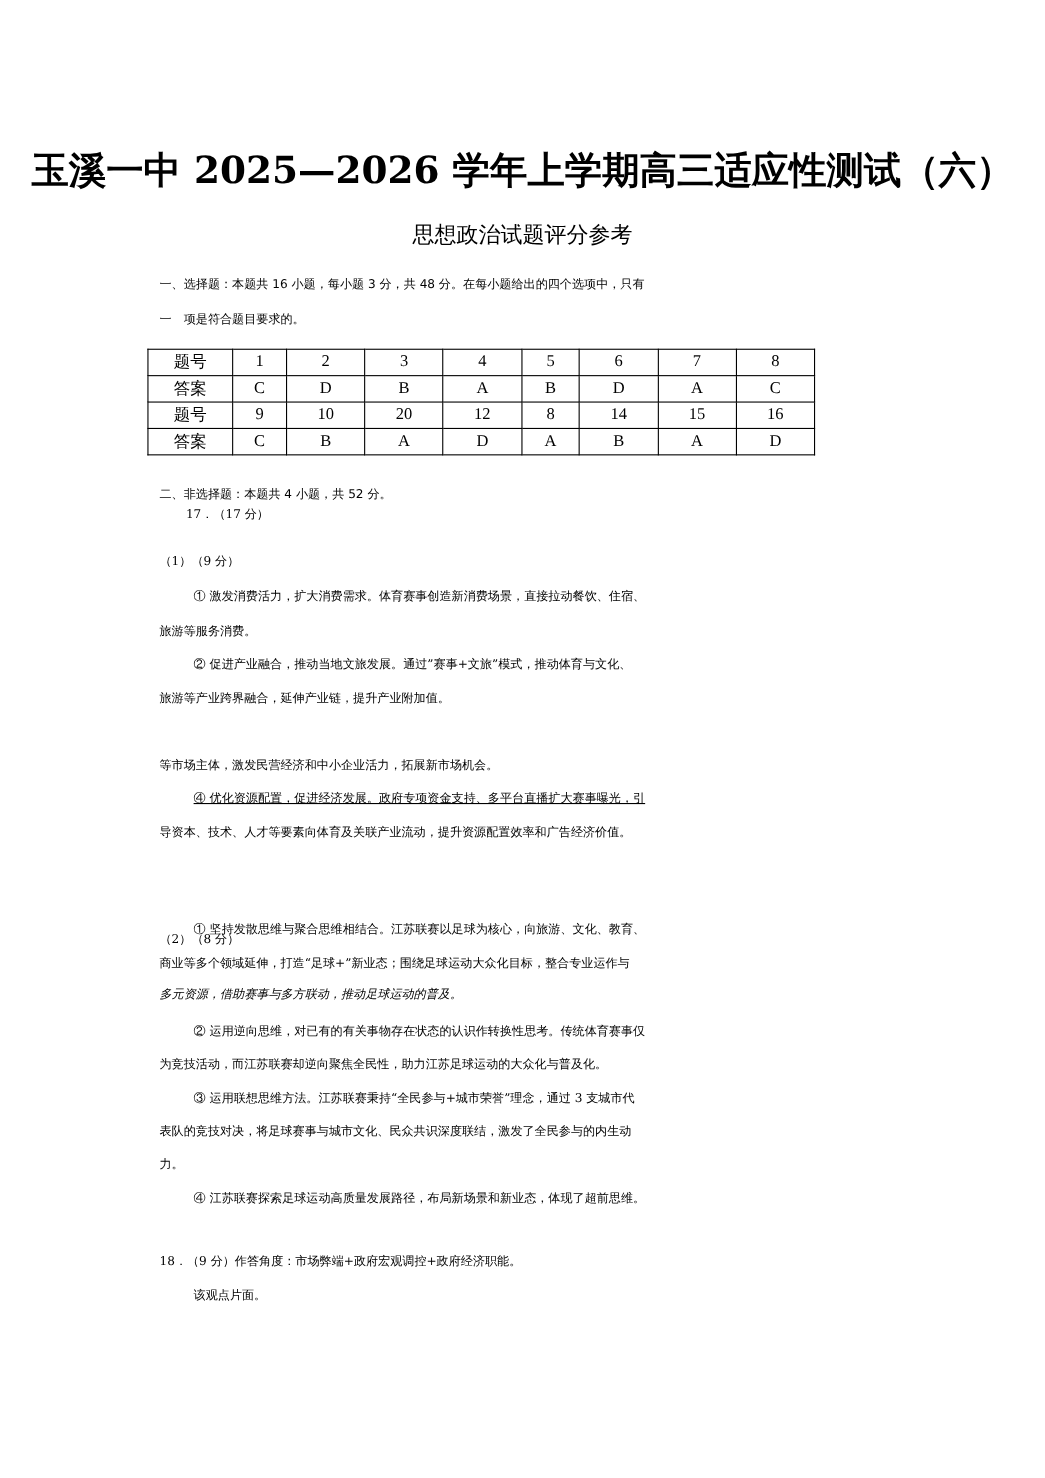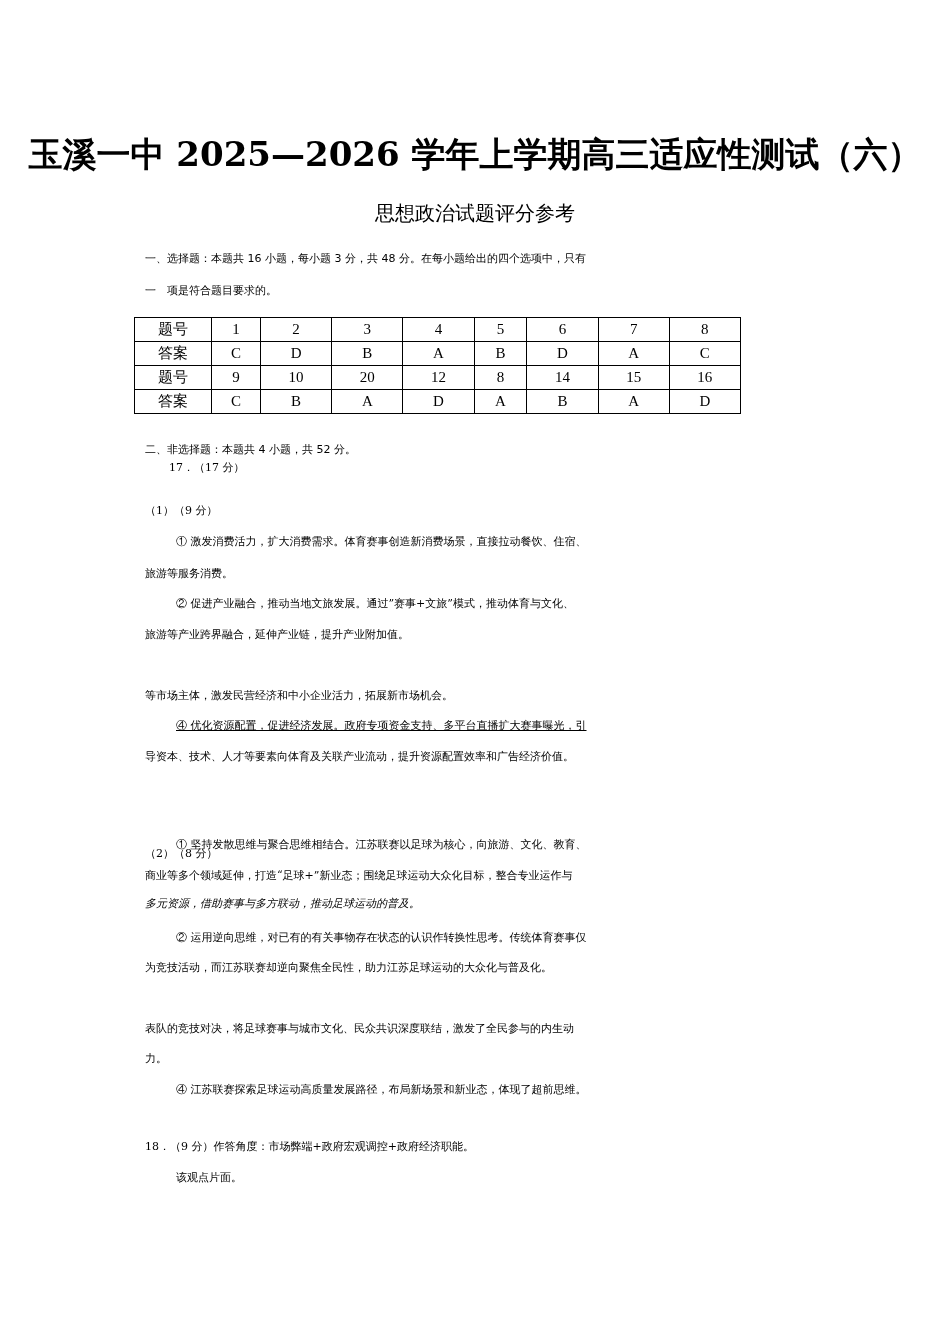--- a/index.html
+++ b/index.html
@@ -84,19 +84,20 @@
   <div class="line" style="top:688px;">等市场主体，激发民营经济和中小企业活力，拓展新市场机会。</div>
   <div class="line indent" style="top:718px;text-decoration:underline;">④ 优化资源配置，促进经济发展。政府专项资金支持、多平台直播扩大赛事曝光，引</div>
   <div class="line" style="top:749px;">导资本、技术、人才等要素向体育及关联产业流动，提升资源配置效率和广告经济价值。</div>
 
   <div class="line" style="top:806px;margin-top:40px;">（2）（8 分）</div>
   <div class="line indent" style="top:837px;">① 坚持发散思维与聚合思维相结合。江苏联赛以足球为核心，向旅游、文化、教育、</div>
   <div class="line" style="top:868px;">商业等多个领域延伸，打造“足球+”新业态；围绕足球运动大众化目标，整合专业运作与</div>
   <div class="line" style="top:896px;font-style:italic;">多元资源，借助赛事与多方联动，推动足球运动的普及。</div>
   <div class="line indent" style="top:930px;">② 运用逆向思维，对已有的有关事物存在状态的认识作转换性思考。传统体育赛事仅</div>
   <div class="line" style="top:960px;">为竞技活动，而江苏联赛却逆向聚焦全民性，助力江苏足球运动的大众化与普及化。</div>
+  <div class="line indent" style="top:991px;">③ 运用联想思维方法。江苏联赛秉持“全民参与+城市荣誉”理念，通过 3 支城市代</div>
   <div class="line" style="top:1021px;">表队的竞技对决，将足球赛事与城市文化、民众共识深度联结，激发了全民参与的内生动</div>
   <div class="line" style="top:1051px;">力。</div>
   <div class="line indent" style="top:1082px;">④ 江苏联赛探索足球运动高质量发展路径，布局新场景和新业态，体现了超前思维。</div>
 
   <div class="line" style="top:1139px;">18．（9 分）作答角度：市场弊端+政府宏观调控+政府经济职能。</div>
   <div class="line indent" style="top:1170px;">该观点片面。</div>
 </div>
 
 </body></html>

